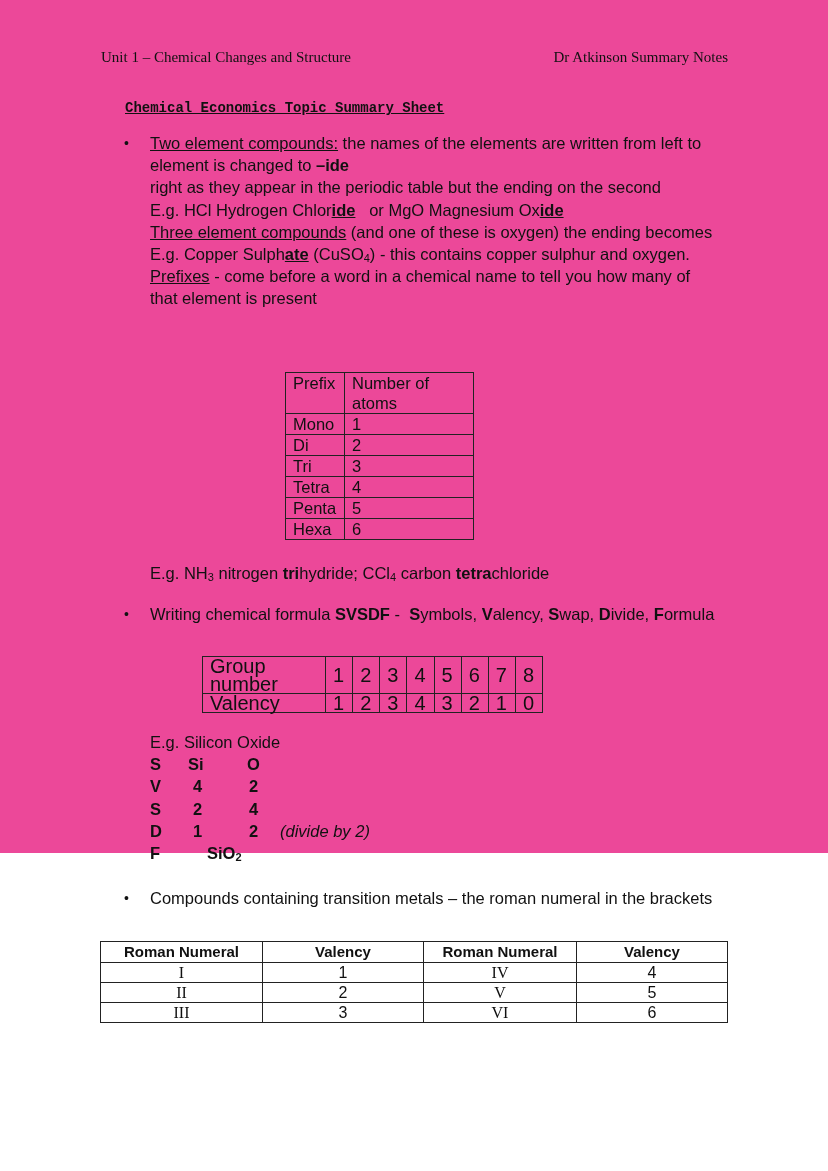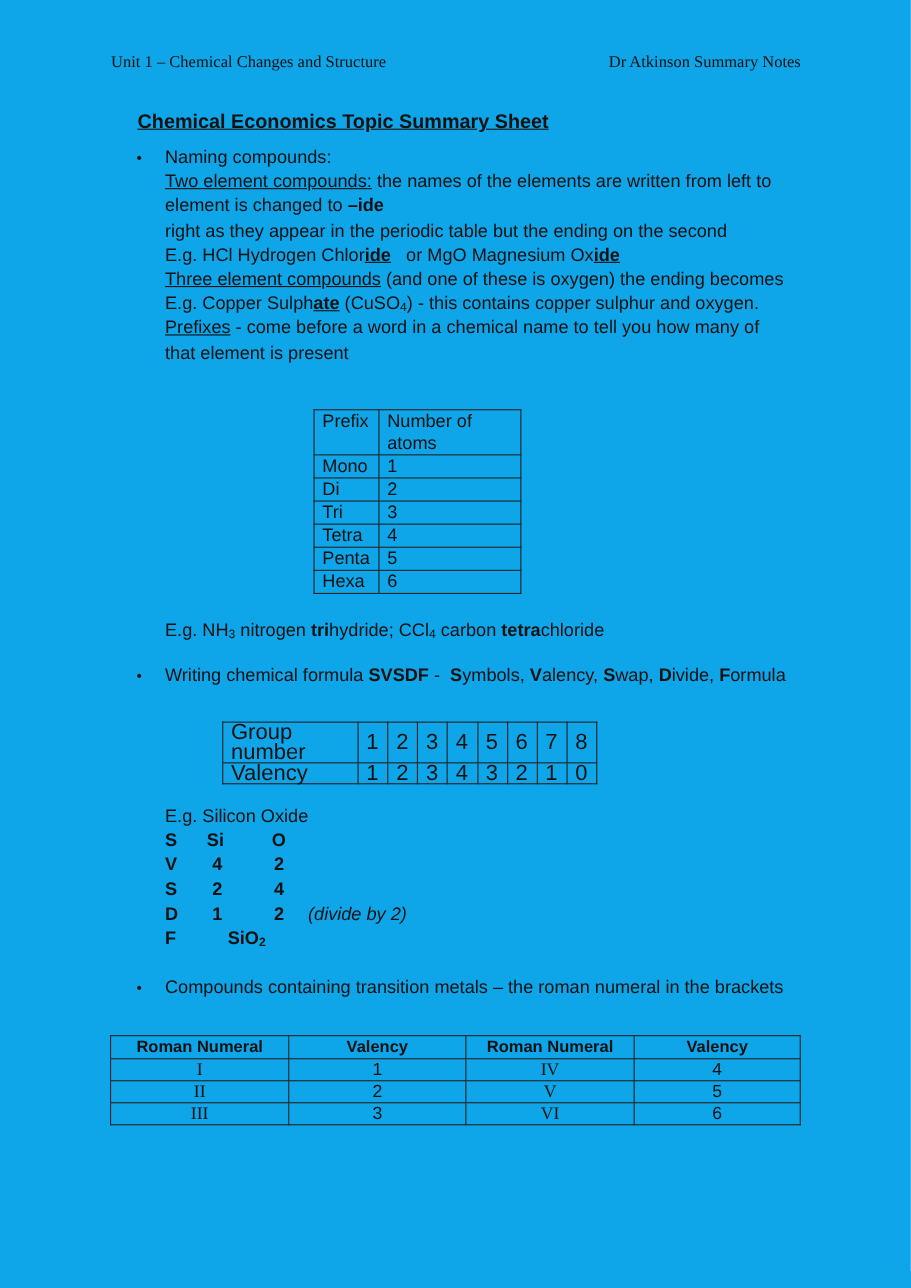--- a/index.html
+++ b/index.html
@@ -1,21 +1,21 @@
 <!DOCTYPE html>
 <html><head>
   <meta charset="utf-8">
   <style>
     html, body { margin: 0; padding: 0; background: #ffffff; }
     body { width: 828px; height: 1171px; position: relative; overflow: hidden; color: #111; }
-    .page { position: absolute; left: 0; top: 0; width: 828px; height: 1171px; background: #0ea5e9; }
+    .page { position: absolute; left: 0; top: 0; width: 828px; height: 853px; background: #ec4899; }
     .hdr { position: absolute; top: 49px; font-family: "Liberation Serif", serif; font-size: 15px; color: #111; }
     .hdr-left { left: 101px; }
     .hdr-right { right: 100px; }
-    .title { position: absolute; left: 125px; top: 100px; font-family: Liberation Sans, sans-serif; font-size: 18px; font-weight: bold; text-decoration: underline; }
+    .title { position: absolute; left: 125px; top: 100px; font-family: Liberation Mono, monospace; font-size: 14px; font-weight: bold; text-decoration: underline; }
     .sans { font-family: "Liberation Sans", sans-serif; font-size: 16.5px; line-height: 22.2px; }
     .bullet { position: absolute; left: 124px; font-family: "Liberation Sans", sans-serif; font-size: 14px; }
     .block { position: absolute; left: 150px; width: 590px; }
     .u { text-decoration: underline; }
     .b { font-weight: bold; }
     .bu { font-weight: bold; text-decoration: underline; }
     .i { font-style: italic; }
     sub { font-size: 11px; vertical-align: -2px; line-height: 0; }
     .line { display: block; white-space: nowrap; }
     table { border-collapse: collapse; }
@@ -43,21 +43,20 @@
 
 <div class="page">
 
   <div class="hdr hdr-left">Unit 1 – Chemical Changes and Structure</div>
   <div class="hdr hdr-right">Dr Atkinson Summary Notes</div>
 
   <div class="title">Chemical Economics Topic Summary Sheet</div>
 
   <div class="bullet" style="top:135px;">•</div>
   <div class="block sans" style="top:132px;">
-    <span class="line">Naming compounds:</span>
     <span class="line"><span class="u">Two element compounds:</span><span> the names of the elements are written from left to</span></span>
     <span class="line"><span>element is changed to </span><span class="b">–ide</span></span>
     <span class="line">right as they appear in the periodic table but the ending on the second</span>
     <span class="line"><span>E.g. HCl Hydrogen Chlor</span><span class="bu">ide</span><span style="white-space:pre">   or MgO Magnesium Ox</span><span class="bu">ide</span></span>
     <span class="line"><span class="u">Three element compounds</span><span> (and one of these is oxygen) the ending becomes</span></span>
     <span class="line"><span>E.g. Copper Sulph</span><span class="bu">ate</span><span class="u" style="text-decoration:none"> (CuSO</span><sub>4</sub><span>) - this contains copper sulphur and oxygen.</span></span>
     <span class="line"><span class="u">Prefixes</span><span> - come before a word in a chemical name to tell you how many of</span></span>
     <span class="line">that element is present</span>
   </div>
 

